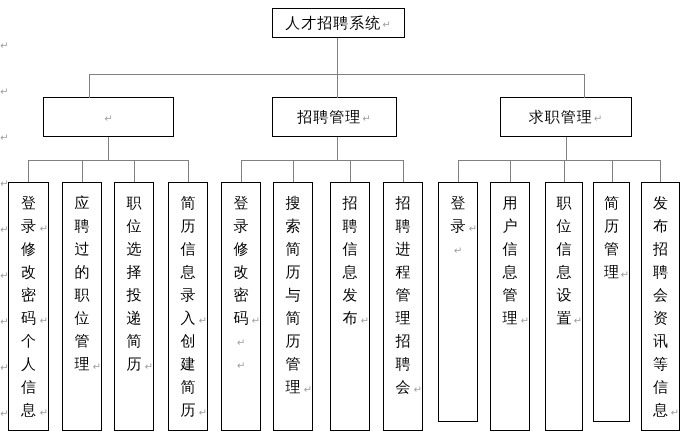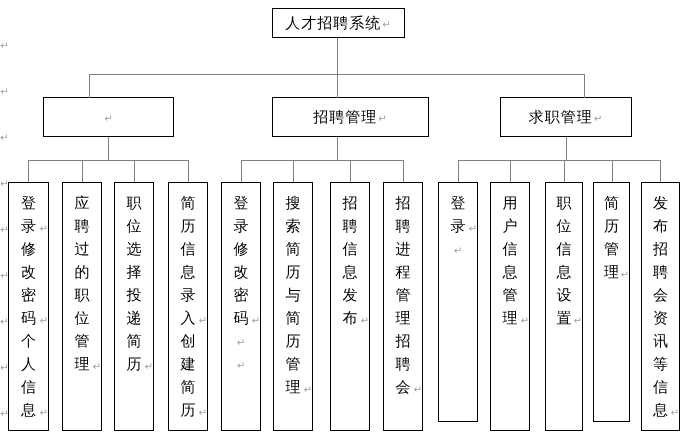--- a/index.html
+++ b/index.html
@@ -4,21 +4,21 @@
 <style>
   html,body{margin:0;padding:0;background:#ffffff;}
   #canvas{
     position:relative;width:686px;height:441px;background:#ffffff;
     font-family:"DejaVu Sans",sans-serif;color:#000;overflow:hidden;
   }
   .box{position:absolute;border:1px solid #000;background:#fff;box-sizing:border-box;}
   .hbox{display:flex;align-items:center;justify-content:center;font-size:15px;letter-spacing:1px;}
   .root{left:272px;top:8px;width:133px;height:30px;}
   .b1{left:43px;top:97px;width:131px;height:40px;}
-  .b2{left:272px;top:97px;width:157px;height:40px;}
+  .b2{left:272px;top:97px;width:125px;height:40px;}
   .b3{left:500px;top:97px;width:132px;height:40px;}
   .leaf{position:absolute;top:182px;height:249px;border:1px solid #000;background:#fff;
         box-sizing:border-box;padding-top:9px;}
   .leaf-1{left:8px;width:41px}   .leaf-2{left:62px;width:40px}
   .leaf-3{left:114px;width:40px} .leaf-4{left:168px;width:40px}
   .leaf-5{left:221px;width:40px} .leaf-6{left:273px;width:40px}
   .leaf-7{left:330px;width:40px} .leaf-8{left:383px;width:40px}
   .leaf-9{left:438px;width:40px;height:240px}
   .leaf-10{left:490px;width:40px}.leaf-11{left:545px;width:38px}
   .leaf-12{left:593px;width:37px;height:240px}

